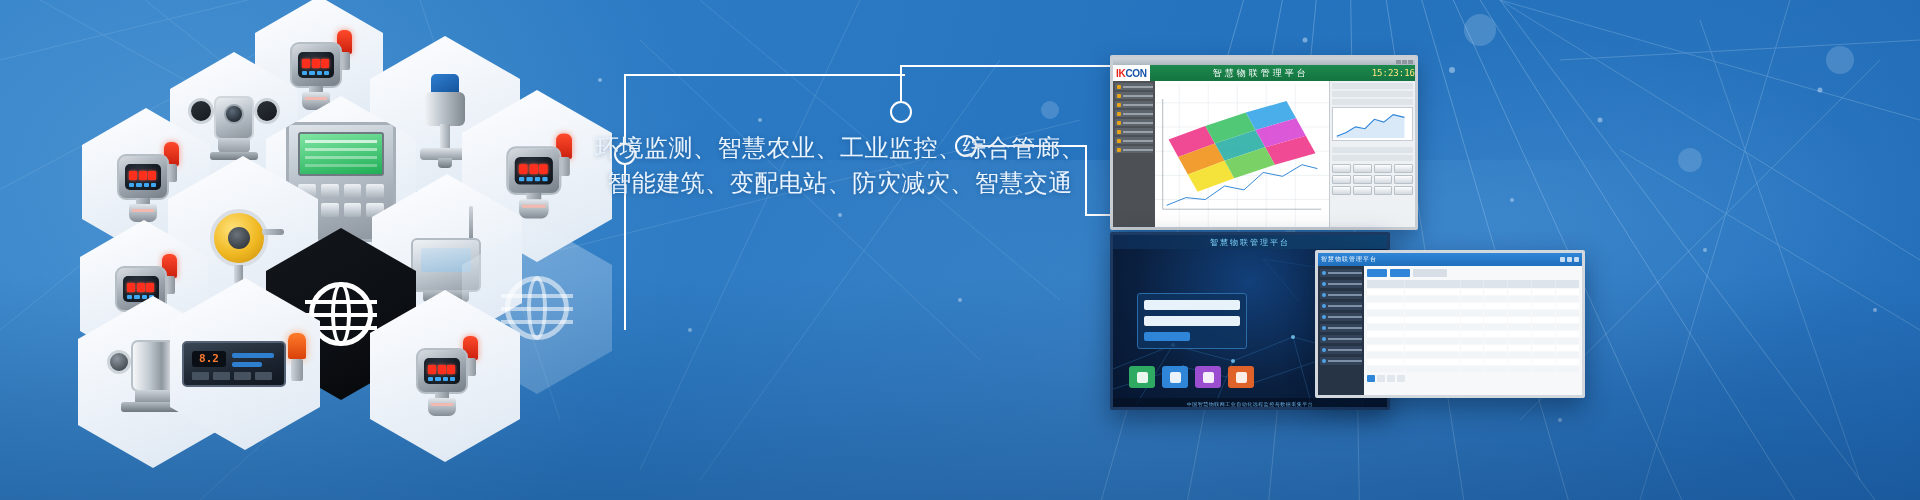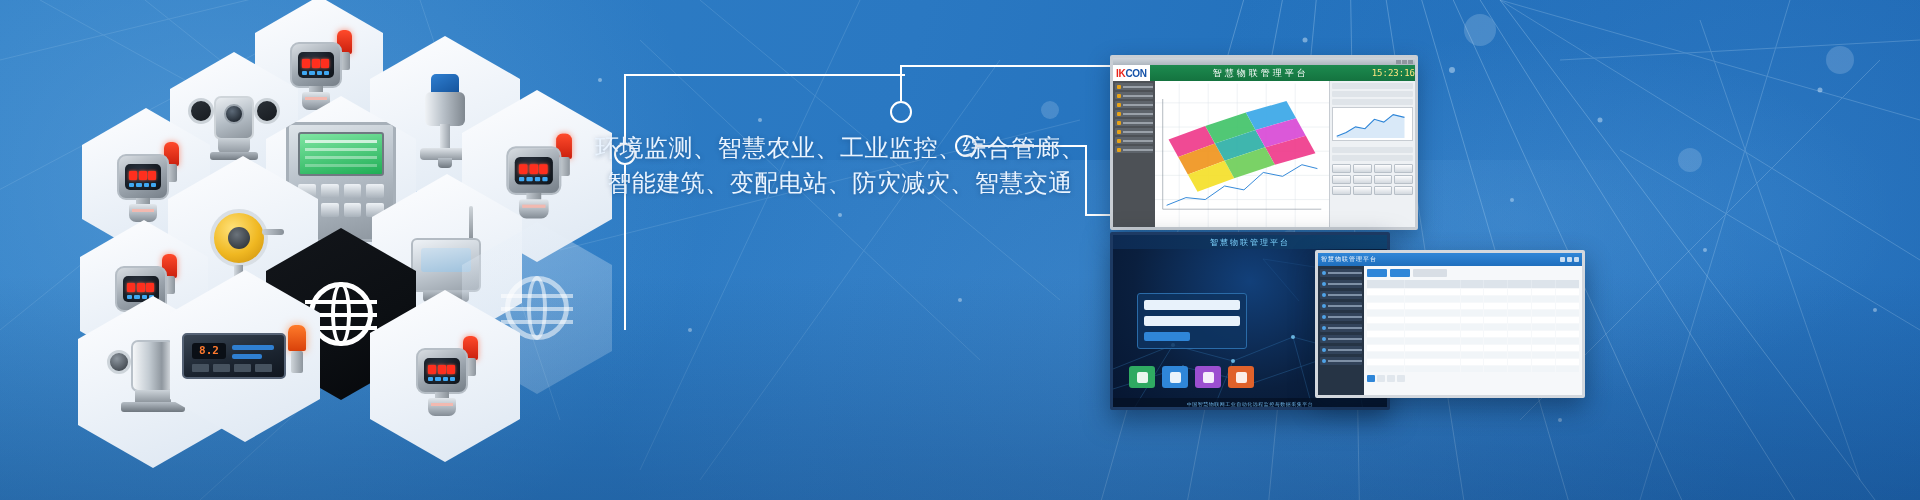--- a/index.html
+++ b/index.html
@@ -501,21 +501,21 @@
     <div class="hex wide" style="left:38px; top:318px;">
       <div class="dev anl">
         <div class="kl"></div>
           <div class="kr"></div>
         <div class="cyl"></div>
           <div class="base2"></div>
           <div class="plate"></div>
       </div>
     </div>
 
-    <div class="hex wide" style="left:130px; top:292px;">
+    <div class="hex wide" style="left:130px; top:300px;">
       <div class="dev ctrl">
         <div class="oalarm"></div>
           <div class="ostem"></div>
         <div class="cs"></div>
         <div class="cd">8.2</div>
         <div class="cl"></div>
           <div class="cl2"></div>
         <div class="cbt">
             <i></i>
             <i></i>

